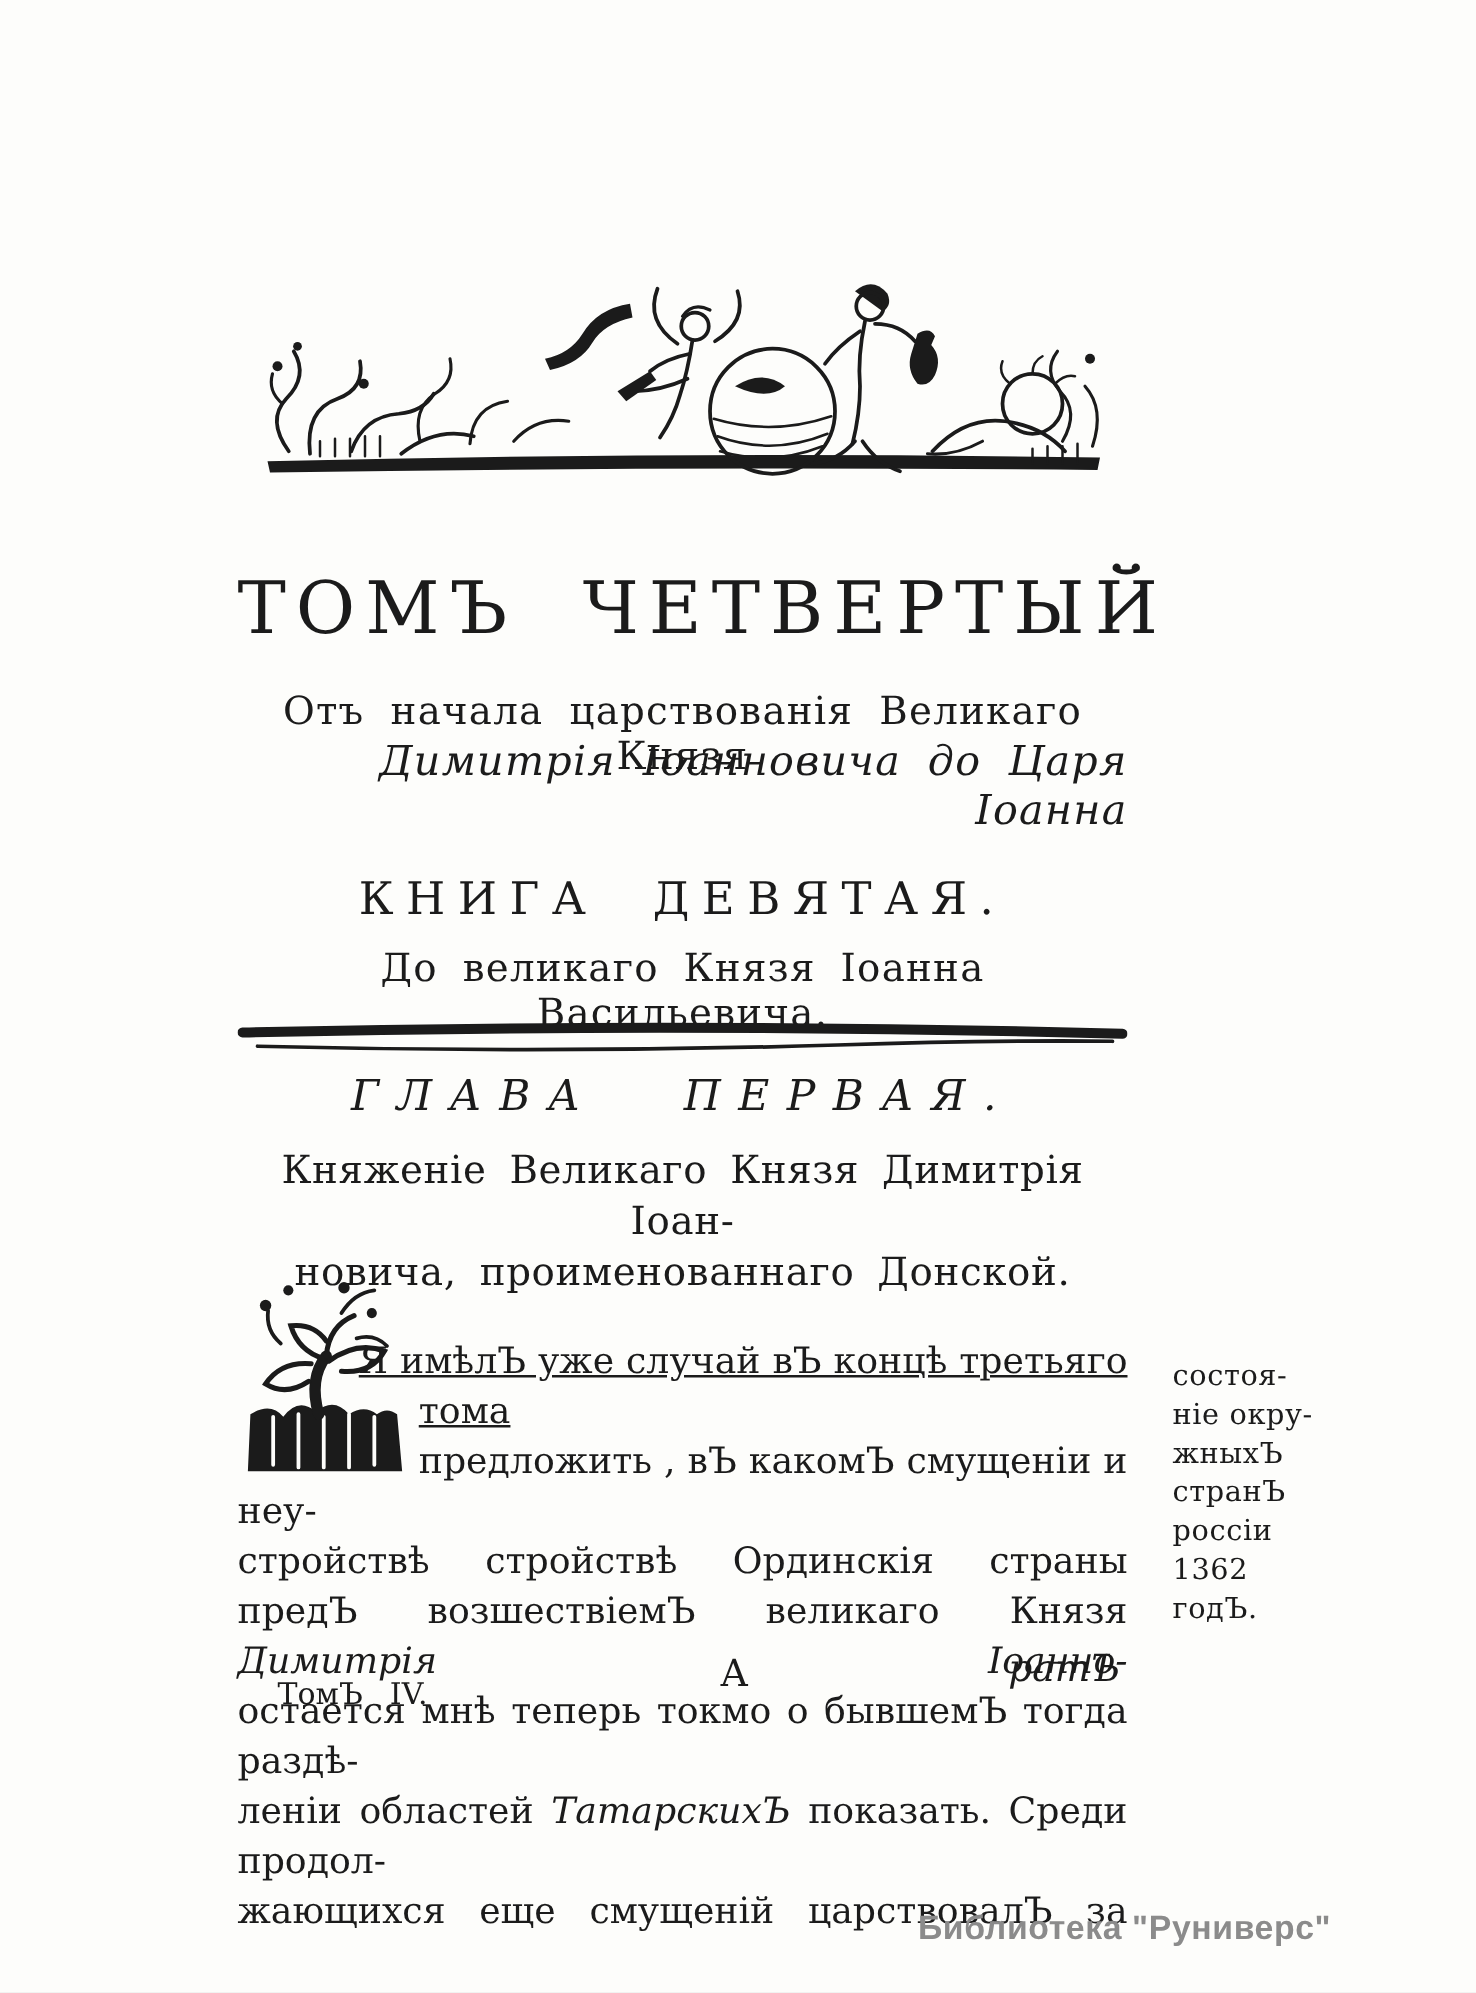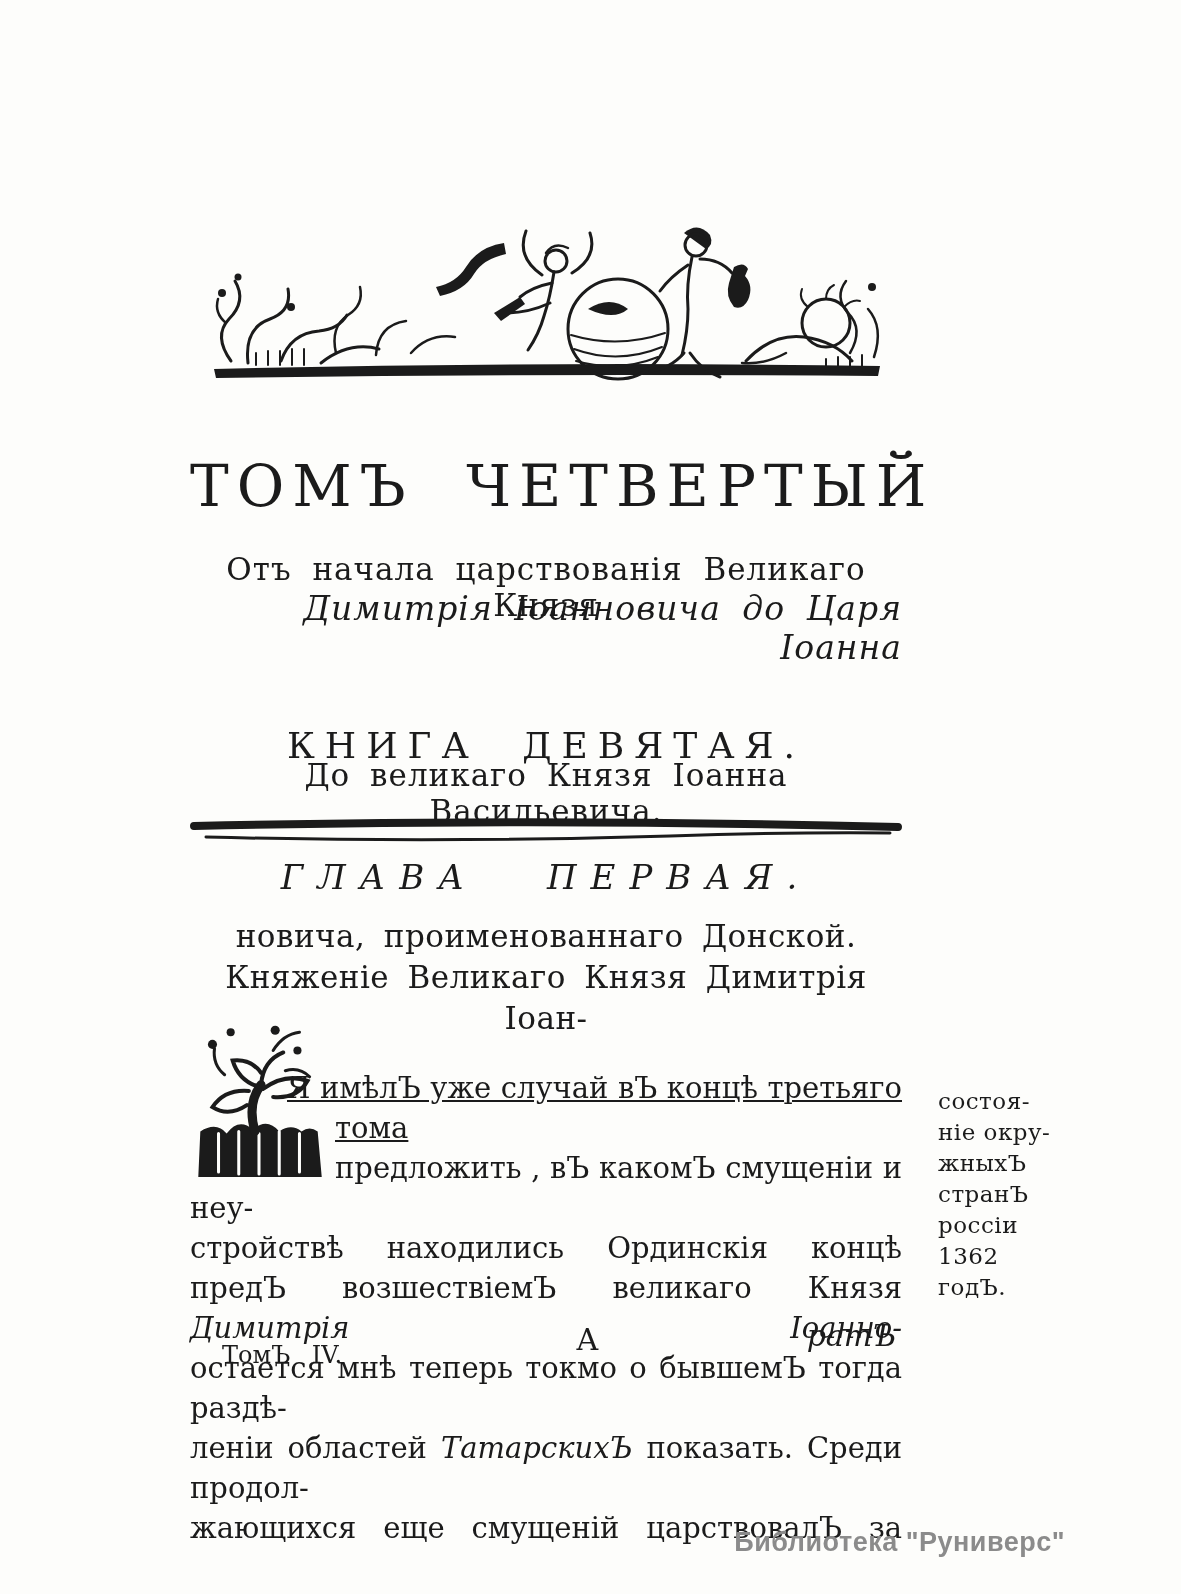--- a/index.html
+++ b/index.html
@@ -19,21 +19,21 @@
 
   .volume-title{
     top:452px;font-size:58px;letter-spacing:8px;word-spacing:26px;
     white-space:nowrap;
   }
   .subtitle1{top:551px;font-size:31px;letter-spacing:1px;word-spacing:10px;}
   .subtitle-it{font-style:italic;font-size:33px;letter-spacing:1px;word-spacing:10px;text-align:right;}
   .subtitle2{top:589px;}
   .subtitle3{top:631px;}
 
-  .book-heading{top:725px;font-size:36px;letter-spacing:10px;word-spacing:22px;}
+  .book-heading{top:699px;font-size:36px;letter-spacing:10px;word-spacing:22px;}
   .book-sub{top:757px;font-size:31px;letter-spacing:1px;word-spacing:9px;}
 
   .rule{top:817px;left:190px;width:712px;height:26px;}
 
   .chapter{top:857px;font-style:italic;font-size:34px;letter-spacing:14px;word-spacing:44px;white-space:nowrap;}
 
   .section-heading{top:916px;font-size:31px;line-height:41px;letter-spacing:0.5px;word-spacing:8px;}
 
   .body-par{
     top:1068px;left:190px;width:712px;
@@ -124,22 +124,22 @@
   <div class="abs col book-sub">До великаго Князя Іоанна Васильевича.</div>
 
   <svg class="abs rule" viewBox="0 0 712 26">
     <path d="M4,9 Q360,1 708,10" stroke="#1b1b1b" stroke-width="8" fill="none" stroke-linecap="round"></path>
     <path d="M16,20 Q250,26 480,19 Q600,15 700,16" stroke="#1b1b1b" stroke-width="3" fill="none" stroke-linecap="round"></path>
   </svg>
 
   <div class="abs col chapter">ГЛАВА ПЕРВАЯ.</div>
 
   <div class="abs col section-heading">
+    <div>Княженіе Великаго Князя Димитрія Іоан-</div>
     <div>новича, проименованнаго Донской.</div>
-    <div>Княженіе Великаго Князя Димитрія Іоан-</div>
   </div>
 
   <div class="abs body-par">
     <span class="init-spacer"></span>
     <svg class="init-art" viewBox="0 0 140 170">
       <g stroke="#1b1b1b" fill="none" stroke-width="4" stroke-linecap="round">
         <path d="M10,165 l2,-45 q16,-10 26,2 q12,-16 26,-4 q14,-12 26,2 q12,-8 22,0 q8,-6 16,0 l4,45 z" fill="#1b1b1b" stroke="none"></path>
         <path d="M30,122 l0,38 M50,120 l0,42 M70,122 l0,40 M90,120 l0,42 M110,122 l0,38" stroke="#fdfdfb" stroke-width="3"></path>
         <path d="M66,120 q-8,-28 6,-46" stroke-width="9"></path>
         <path d="M70,76 q-20,-6 -26,-26 q18,-2 28,12"></path>
@@ -151,21 +151,21 @@
         <circle cx="42" cy="22" r="4" fill="#1b1b1b" stroke="none"></circle>
         <circle cx="86" cy="20" r="4.5" fill="#1b1b1b" stroke="none"></circle>
         <circle cx="108" cy="40" r="4" fill="#1b1b1b" stroke="none"></circle>
         <path d="M84,40 q10,-16 26,-18" stroke-width="3"></path>
         <path d="M96,60 q14,-4 24,6" stroke-width="3"></path>
       </g>
     </svg>
 
   <div class="bline w1"><span>Я имѣлЪ уже случай вЪ концѣ третьяго тома</span></div>
       <div class="bline"><span>предложить , вЪ какомЪ смущеніи и неу-</span></div>
-      <div class="bline"><span>стройствѣ находились Ординскія концѣ</span></div>
+      <div class="bline"><span>стройствѣ стройствѣ Ординскія страны</span></div>
       <div class="bline"><span>предЪ возшествіемЪ великаго Князя </span><em>Димитрія Іоанно-</em></div>
       <div class="bline"><span>остается мнѣ теперь токмо о бывшемЪ тогда раздѣ-</span></div>
       <div class="bline"><span>леніи областей </span><em>ТатарскихЪ</em><span> показать.  Среди продол-</span></div>
       <div class="bline"><span>жающихся еще смущеній царствовалЪ за </span></div>
     </div>
 
   <div class="abs margin-notes">
 
   <div>состоя-</div>
       <div>ніе окру-</div>

